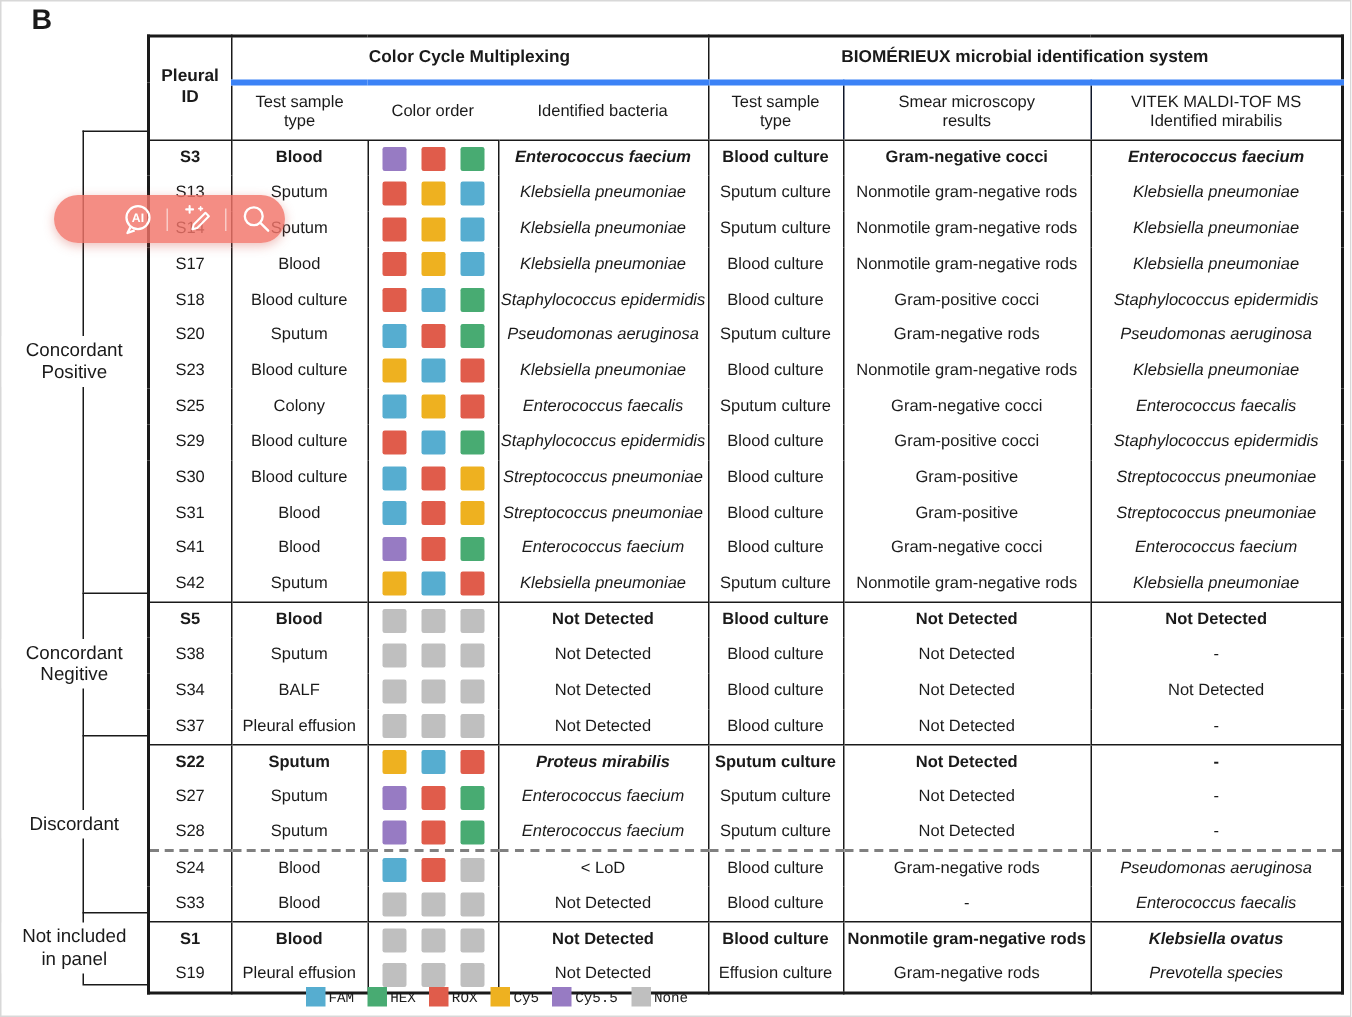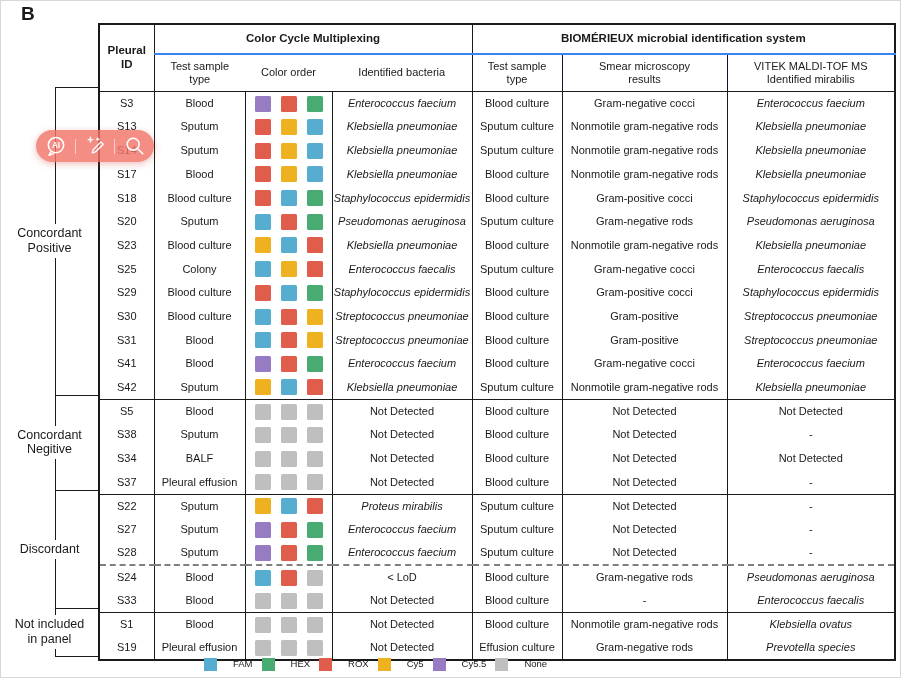--- a/index.html
+++ b/index.html
@@ -8,45 +8,45 @@
   #panel-label{position:absolute;left:20px;top:2px;font-size:19px;font-weight:bold;}
   
   table.tbl{position:absolute;left:97px;top:22px;width:796px;border-collapse:collapse;table-layout:fixed;
             border:2px solid #1a1a1a;}
   .tbl th,.tbl td{padding:0;margin:0;text-align:center;vertical-align:middle;font-size:11px;line-height:1.2;overflow:hidden;}
   .tbl thead th{font-weight:normal;white-space:pre-line;}
   .tbl thead tr.r1 th{height:28px;font-weight:bold;font-size:11.5px;}
   .tbl thead tr.r2 th{height:36px;}
   .tbl thead tr.r2 th{border-bottom:1.5px solid #1a1a1a;}
   th.sample-h{font-weight:normal;border-right:1px solid #1a1a1a;border-bottom:1.5px solid #1a1a1a;}
-  th.grp{border-bottom:2px solid #3b82f6;}
+  th.grp{border-bottom:4px solid #3b82f6;}
   th.grp-r{border-left:1.5px solid #1a1a1a;}
   .bl{border-left:1px solid #0f172a;}
   .blh{border-left:1.5px solid #1a1a1a !important;}
   .tbl tbody td:nth-child(n+2){border-left:1px solid #1a1a1a;}
   .tbl tbody td:nth-child(5){border-left:1.5px solid #1a1a1a;}
   .tbl tbody tr{height:23.7px;}
-  .tbl tbody tr.group-start td{border-top:1.5px solid #1a1a1a;}
+  .tbl tbody tr.group-start td{border-top:1.5px solid #1a1a1a;font-weight:bold;}
   .tbl tbody tr.dash-top td{border-top:2px dashed #808080;}
   td.it{font-style:italic;}
   .sw-wrap{display:flex;justify-content:center;align-items:center;gap:10px;}
   .sw{width:16px;height:16px;border-radius:1.5px;display:inline-block;}
   
   .g-line{position:absolute;width:0;border-left:1px solid #1a1a1a;}
   .g-hline{position:absolute;left:54px;width:43px;height:0;border-top:1.5px solid #1a1a1a;}
   .g-label{position:absolute;left:0;width:97px;text-align:center;font-weight:normal;font-size:12.5px;line-height:1.18;
            white-space:pre-line;background:#fff;padding:2px 0;z-index:2;}
   
   #legend{position:absolute;left:203px;top:657px;display:flex;align-items:center;gap:9px;font-size:9.5px;}
-  .lg-item{display:flex;align-items:flex-start;gap:16px;}
+  .lg-item{display:flex;align-items:flex-end;gap:2px;font-family:Liberation Mono, monospace;}
   .lg-sw{width:13px;height:13px;display:inline-block;}
   
   #ai-toolbar{position:absolute;left:35px;top:129px;width:118px;height:32px;border-radius:17px;
               background:rgba(242,116,105,0.82);display:flex;align-items:center;justify-content:space-evenly;
-              box-shadow:0 2px 7px rgba(205,70,58,0.35);z-index:5;}
+              box-shadow:0 2px 7px rgba(205,70,58,0.35);z-index:5;padding-left:36px;}
   .tb-btn{width:24px;height:24px;display:flex;align-items:center;justify-content:center;cursor:pointer;}
   .tb-div{width:1px;height:15px;background:rgba(255,255,255,0.55);}
 </style>
 </head>
 <body>
 
 <div id="page">
 
   <div id="panel-label" style="white-space: pre-line;">B</div>
 

